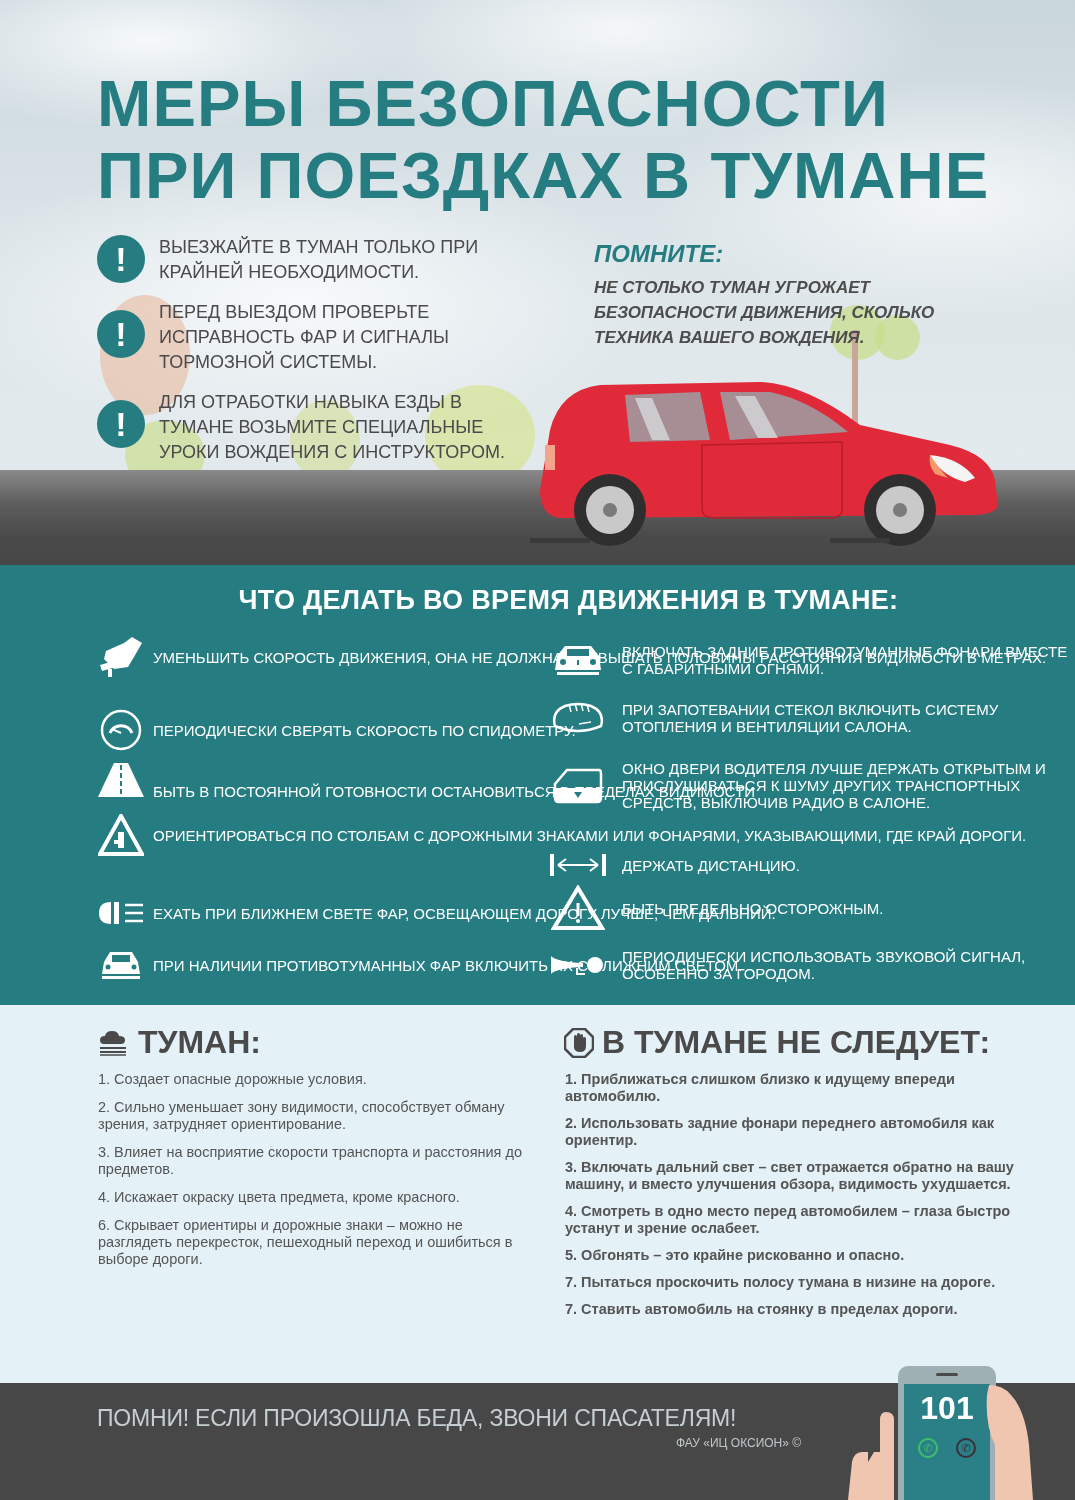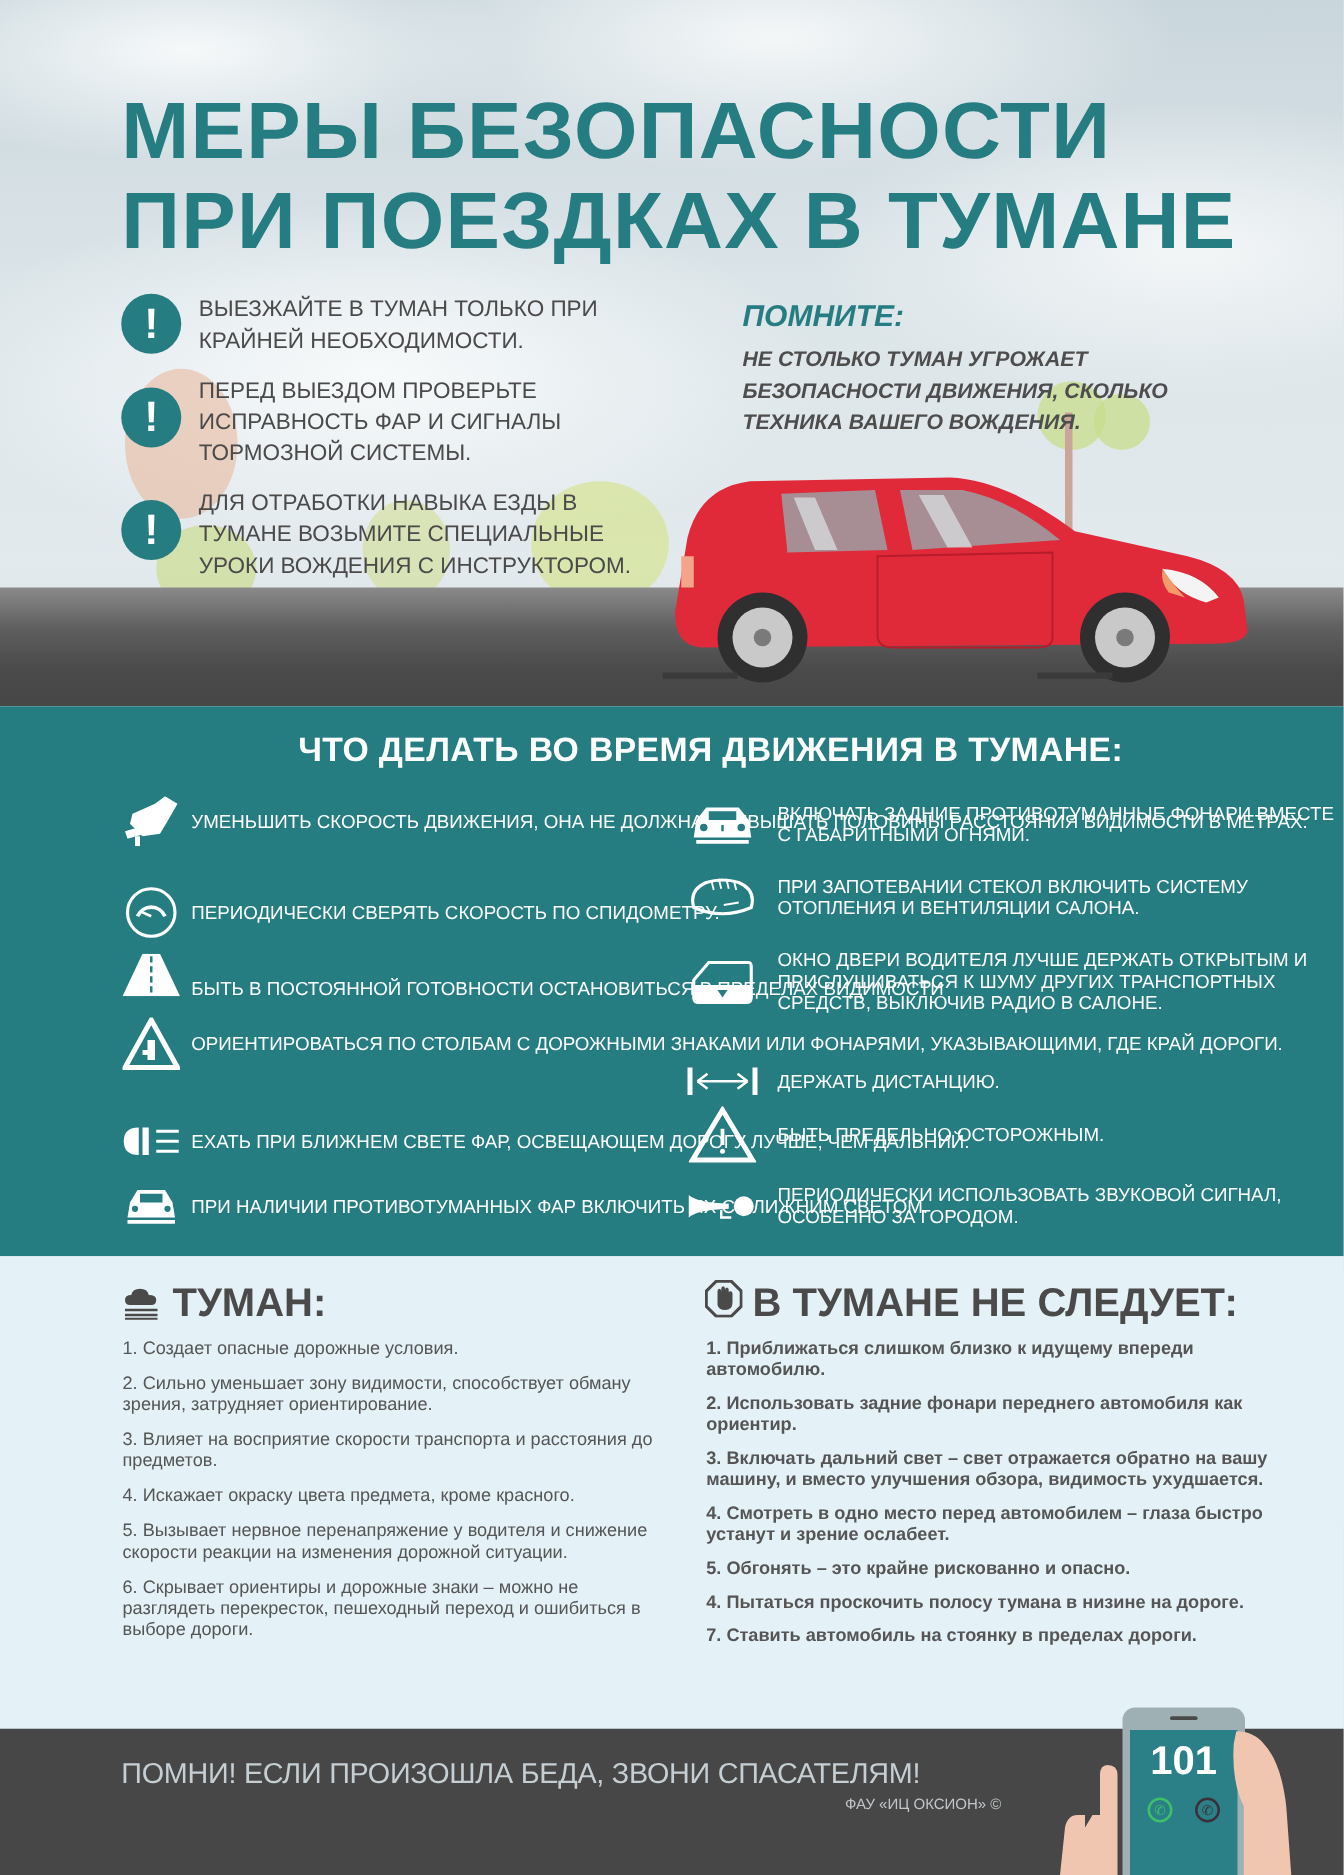--- a/index.html
+++ b/index.html
@@ -22,21 +22,21 @@
 .car{position:absolute;left:530px;top:370px;}
 .teal{position:absolute;left:0;top:565px;width:1075px;height:440px;background:#257d82;}
 .teal-h{position:absolute;left:0;top:585px;width:1075px;text-align:center;color:#fff;font-weight:bold;font-size:27px;letter-spacing:0.3px;margin-left:31px;}
 .act{position:absolute;display:flex;align-items:center;}
 .act .ic{width:48px;height:40px;display:flex;align-items:center;justify-content:center;flex-shrink:0;margin-right:8px;}
 .act .tx{color:#fff;font-size:15px;line-height:17px;text-transform:uppercase;}
 .light{position:absolute;left:0;top:1005px;width:1075px;height:378px;background:#e4f1f7;}
 .fog-h{position:absolute;left:98px;top:1024px;display:flex;align-items:center;color:#4a4a4a;font-weight:bold;font-size:32px;}
 .fog-list{position:absolute;left:98px;top:1071px;width:430px;color:#555;font-size:14.5px;line-height:17px;}
 .fog-list div{margin-bottom:11px;}
-.no-h{position:absolute;left:564px;top:1024px;display:flex;align-items:flex-start;color:#4a4a4a;font-weight:bold;font-size:32px;}
+.no-h{position:absolute;left:564px;top:1024px;display:flex;align-items:center;color:#4a4a4a;font-weight:bold;font-size:32px;}
 .no-list{position:absolute;left:565px;top:1071px;width:450px;color:#555;font-weight:bold;font-size:14.5px;line-height:17px;}
 .no-list div{margin-bottom:10px;}
 .footer{position:absolute;left:0;top:1383px;width:1075px;height:117px;background:#474747;}
 .foot-t{position:absolute;left:97px;top:1405px;color:#c5ced2;font-weight:normal;font-size:23px;letter-spacing:-0.2px;}
 .foot-c{position:absolute;left:676px;top:1436px;color:#c0c6c9;font-size:12px;}
 .phone{position:absolute;left:898px;top:1366px;width:98px;height:134px;background:#9fb0b5;border-radius:10px 10px 0 0;}
 .screen{position:absolute;left:6px;top:18px;width:86px;height:116px;background:#2a8086;}
 </style>
 </head>
 <body>
@@ -233,38 +233,37 @@
       <line x1="2" y1="22" x2="28" y2="22" stroke="#4a4a4a" stroke-width="2"></line>
       <line x1="2" y1="25" x2="28" y2="25" stroke="#4a4a4a" stroke-width="1.5"></line>
     </svg>
   <span>ТУМАН:</span>
 </div>
 <div class="fog-list">
   <div>1. Создает опасные дорожные условия.</div>
   <div>2. Сильно уменьшает зону видимости, способствует обману зрения, затрудняет ориентирование.</div>
   <div>3. Влияет на восприятие скорости транспорта и расстояния до предметов.</div>
   <div>4. Искажает окраску цвета предмета, кроме красного.</div>
-  <div>5. Вызывает нервное перенапряжение у водителя и снижение скорости реакции на изменения дорожной ситуации.</div>
   <div>6. Скрывает ориентиры и дорожные знаки – можно не разглядеть перекресток, пешеходный переход и ошибиться в выборе дороги.</div>
 </div>
 
 <div class="no-h">
   <svg width="30" height="30" viewBox="0 0 30 30" style="margin-right:8px;">
       <path d="M9 1 L21 1 L29 9 L29 21 L21 29 L9 29 L1 21 L1 9 Z" fill="none" stroke="#4a4a4a" stroke-width="2.5"></path>
       <path d="M10 17 L10 9 Q10 7 11.5 7 Q13 7 13 9 L13 7 Q13 5 14.5 5 Q16 5 16 7 L16 8 Q16 6 17.5 6 Q19 6 19 8 L19 10 Q19 9 20.5 9 Q22 9 22 11 L22 18 Q22 24 16 24 Q11 24 10 20 Z" fill="#4a4a4a"></path>
     </svg>
   <span>В ТУМАНЕ НЕ СЛЕДУЕТ:</span>
 </div>
 <div class="no-list">
   <div>1. Приближаться слишком близко к идущему впереди автомобилю.</div>
   <div>2. Использовать задние фонари переднего автомобиля как ориентир.</div>
   <div>3. Включать дальний свет – свет отражается обратно на вашу машину, и вместо улучшения обзора, видимость ухудшается.</div>
   <div>4. Смотреть в одно место перед автомобилем – глаза быстро устанут и зрение ослабеет.</div>
   <div>5. Обгонять – это крайне рискованно и опасно.</div>
-  <div>4. Пытаться проскочить полосу тумана в низине на дороге.</div>
+  <div>7. Пытаться проскочить полосу тумана в низине на дороге.</div>
   <div>7. Ставить автомобиль на стоянку в пределах дороги.</div>
 </div>
 
 <div class="footer"></div>
 <div class="foot-t">ПОМНИ! ЕСЛИ ПРОИЗОШЛА БЕДА, ЗВОНИ СПАСАТЕЛЯМ!</div>
 <div class="foot-c">ФАУ «ИЦ ОКСИОН» ©</div>
 
 <div class="phone">
   <div style="position:absolute;left:38px;top:7px;width:22px;height:3px;background:#4a4a4a;border-radius:2px;"></div>
   <div class="screen">

